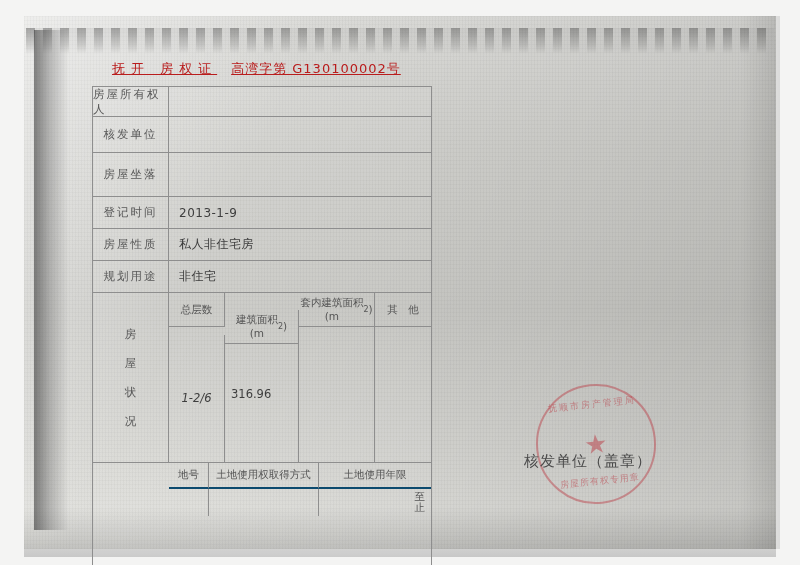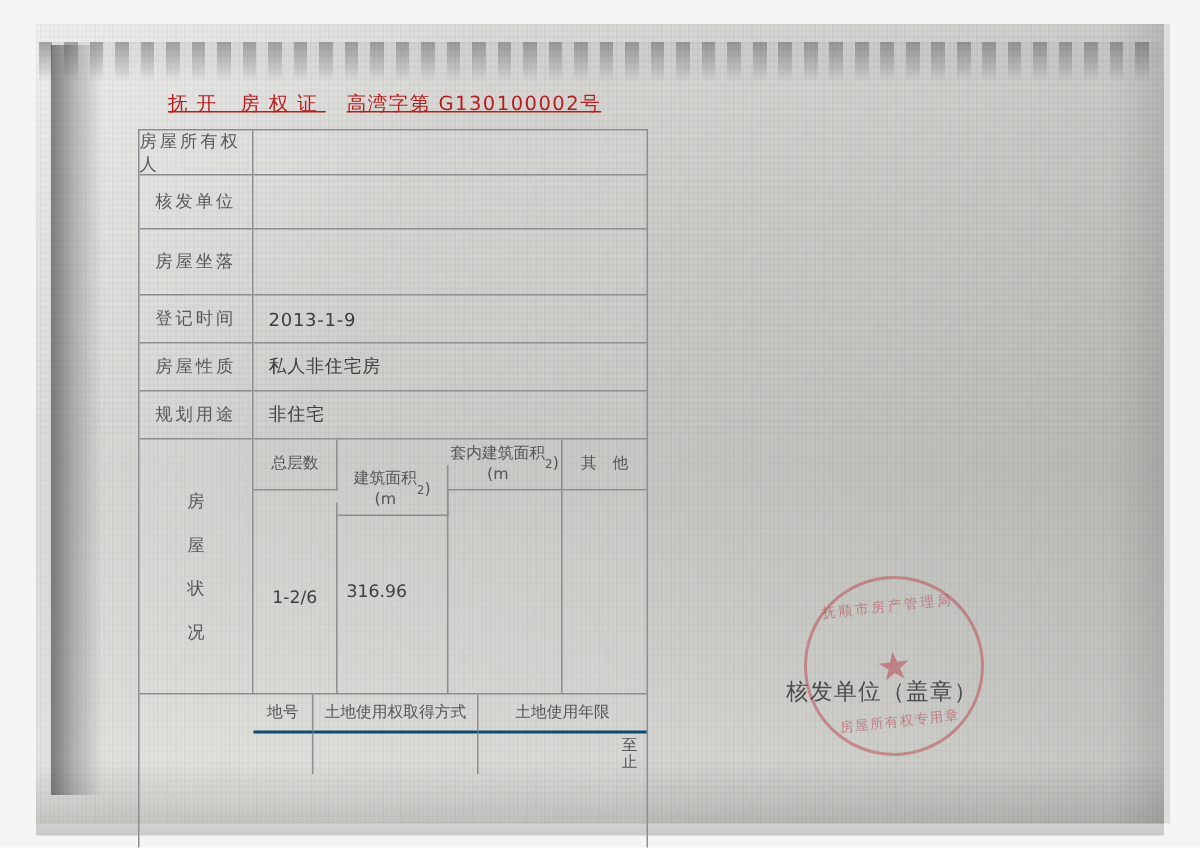--- a/index.html
+++ b/index.html
@@ -377,21 +377,21 @@
           <span>屋</span>
           <span>状</span>
           <span>况</span>
         </div>
         <div id="hs-grid">
           <div class="hs-hdr" style="left:0;top:0;width:56px;height:34px;">总层数</div>
           <div class="hs-hdr" style="left:56px;top:0;width:74px;height:34px;margin-top:17px;">建筑面积<br>(m<span class="sup">2</span>)</div>
           <div class="hs-hdr" style="left:130px;top:0;width:76px;height:34px;">套内建筑面积<br>(m<span class="sup">2</span>)</div>
           <div class="hs-hdr last" style="left:206px;top:0;right:0;height:34px;">其　他</div>
 
-          <div class="hs-cell" style="left:0;top:42px;width:56px;bottom:0;">1-2/6</div>
+          <div class="hs-cell" style="left:0;top:42px;width:56px;bottom:0;font-style:italic;">1-2/6</div>
           <div class="hs-cell" style="left:56px;top:34px;width:74px;bottom:0;justify-content:flex-start;padding-left:6px;">316.96</div>
           <div class="hs-cell" style="left:130px;top:34px;width:76px;bottom:0;"></div>
           <div class="hs-cell last" style="left:206px;top:34px;right:0;bottom:0;"></div>
         </div>
       </div>
 
       <div id="ls-block" style="top:376px;height:53px;">
         <div id="ls-grid">
           <div class="ls-hdr" style="left:0;top:0;width:40px;height:26px;">地号</div>
           <div class="ls-hdr" style="left:40px;top:0;width:110px;height:26px;">土地使用权取得方式</div>

